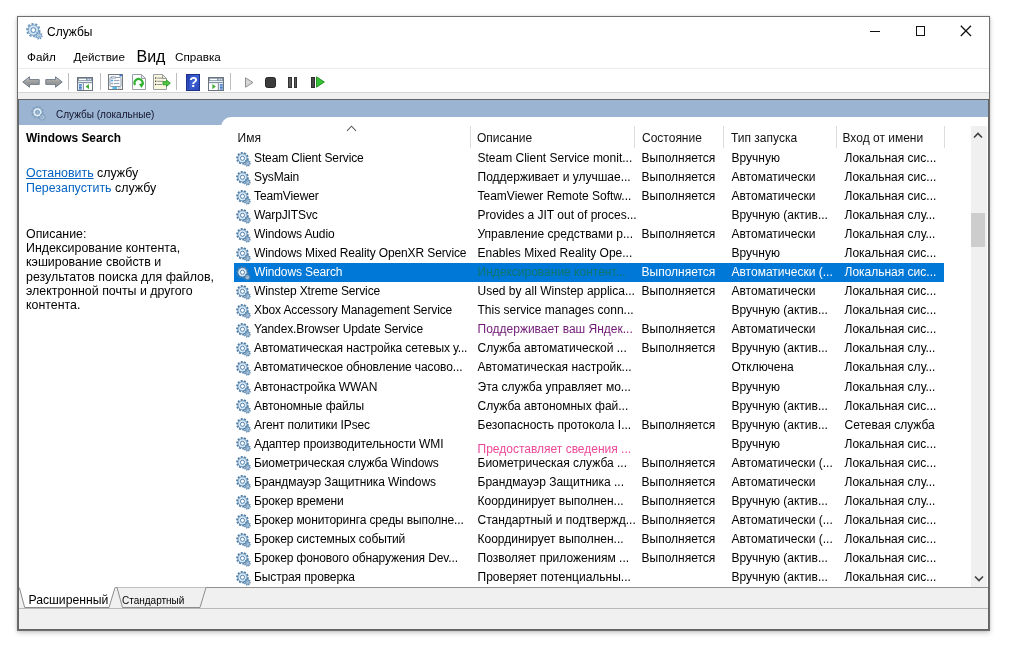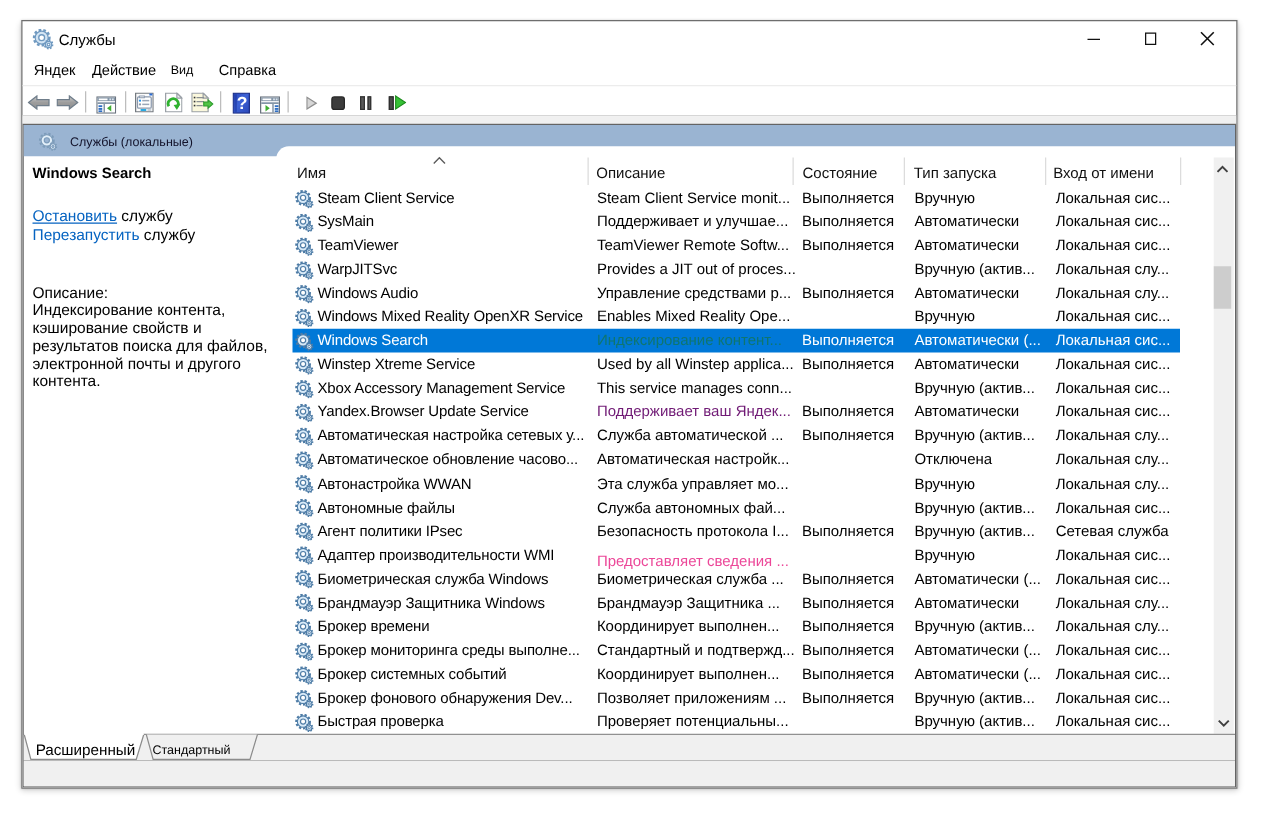--- a/index.html
+++ b/index.html
@@ -16,23 +16,23 @@
 <circle cx="12.1" cy="11.9" r="3.0" fill="none" stroke="#6f99c0" stroke-width="1.4" stroke-dasharray="1.25,1.05"></circle>
 <circle cx="12.1" cy="11.9" r="2.35" fill="#d2e4f3" stroke="#6f99c0" stroke-width="0.9"></circle>
 <circle cx="12.1" cy="11.9" r="1.0" fill="#ffffff" stroke="#6f99c0" stroke-width="0.8"></circle>
 </svg>
 <div class="t" style="left:47px;top:25px;font-size:12px">Службы</div>
 <div class="a" style="left:869.5px;top:30.8px;width:10.5px;height:1.3px;background:#111"></div>
 <div class="a" style="left:915.5px;top:26px;width:9.6px;height:9.6px;border:1.2px solid #111"></div>
 <svg class="a" style="left:959.5px;top:25.2px" width="12" height="12" viewBox="0 0 12 12">
     <path d="M0.8,0.8 L11,11 M11,0.8 L0.8,11" stroke="#111" stroke-width="1.25" fill="none"></path>
   </svg>
-<div class="t" style="left:27px;top:49.3px;font-size:11.7px">Яндек</div>
+<div class="t" style="left:27px;top:49.3px;font-size:11.7px">Файл</div>
 <div class="t" style="left:73.5px;top:49.3px;font-size:11.7px">Действие</div>
-<div class="t" style="left:136.5px;top:49.3px;font-size:10px">Вид</div>
+<div class="t" style="left:136.5px;top:49.3px;font-size:16px">Вид</div>
 <div class="t" style="left:175px;top:49.3px;font-size:11.7px">Справка</div>
 <div class="a" style="left:18px;top:68px;width:971px;height:1px;background:#ececec"></div>
 <svg class="a" style="left:22px;top:76px" width="18" height="12" viewBox="0 0 18 12">
 <defs>
       <linearGradient id="ag" x1="0" y1="0" x2="0" y2="1">
         <stop offset="0" stop-color="#cbcbcb"></stop>
         <stop offset=".5" stop-color="#9d9d9d"></stop>
         <stop offset="1" stop-color="#8e8e8e"></stop>
       </linearGradient>
     </defs>

